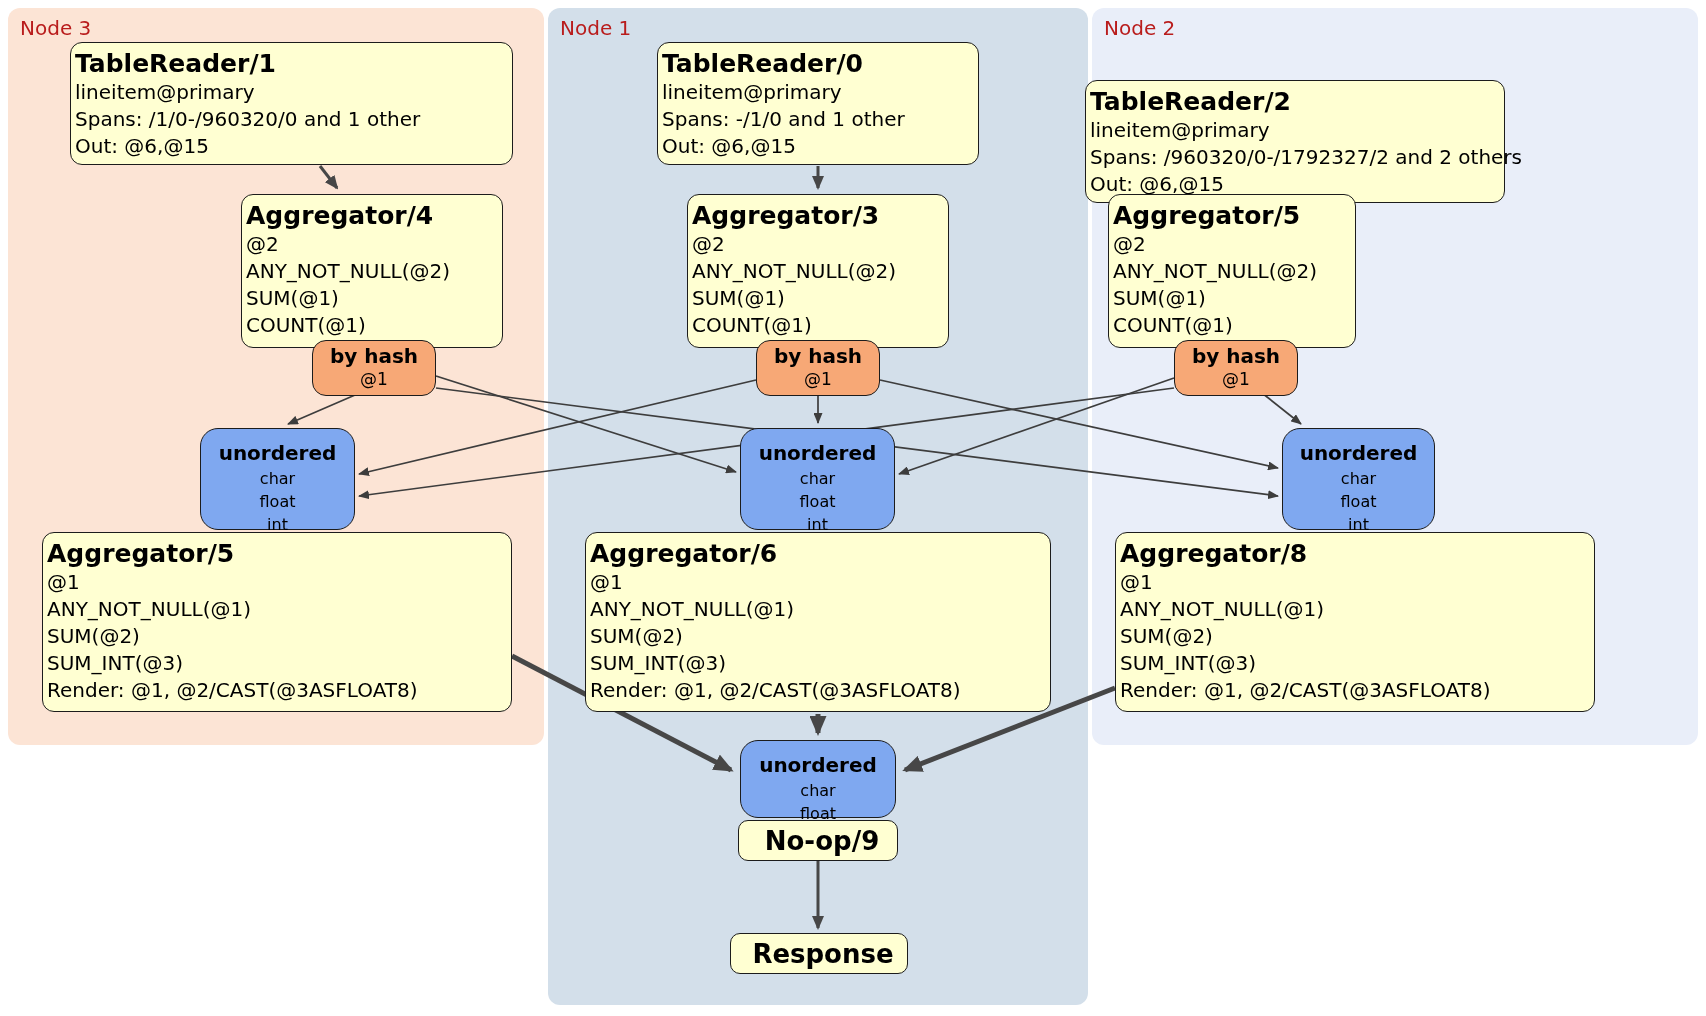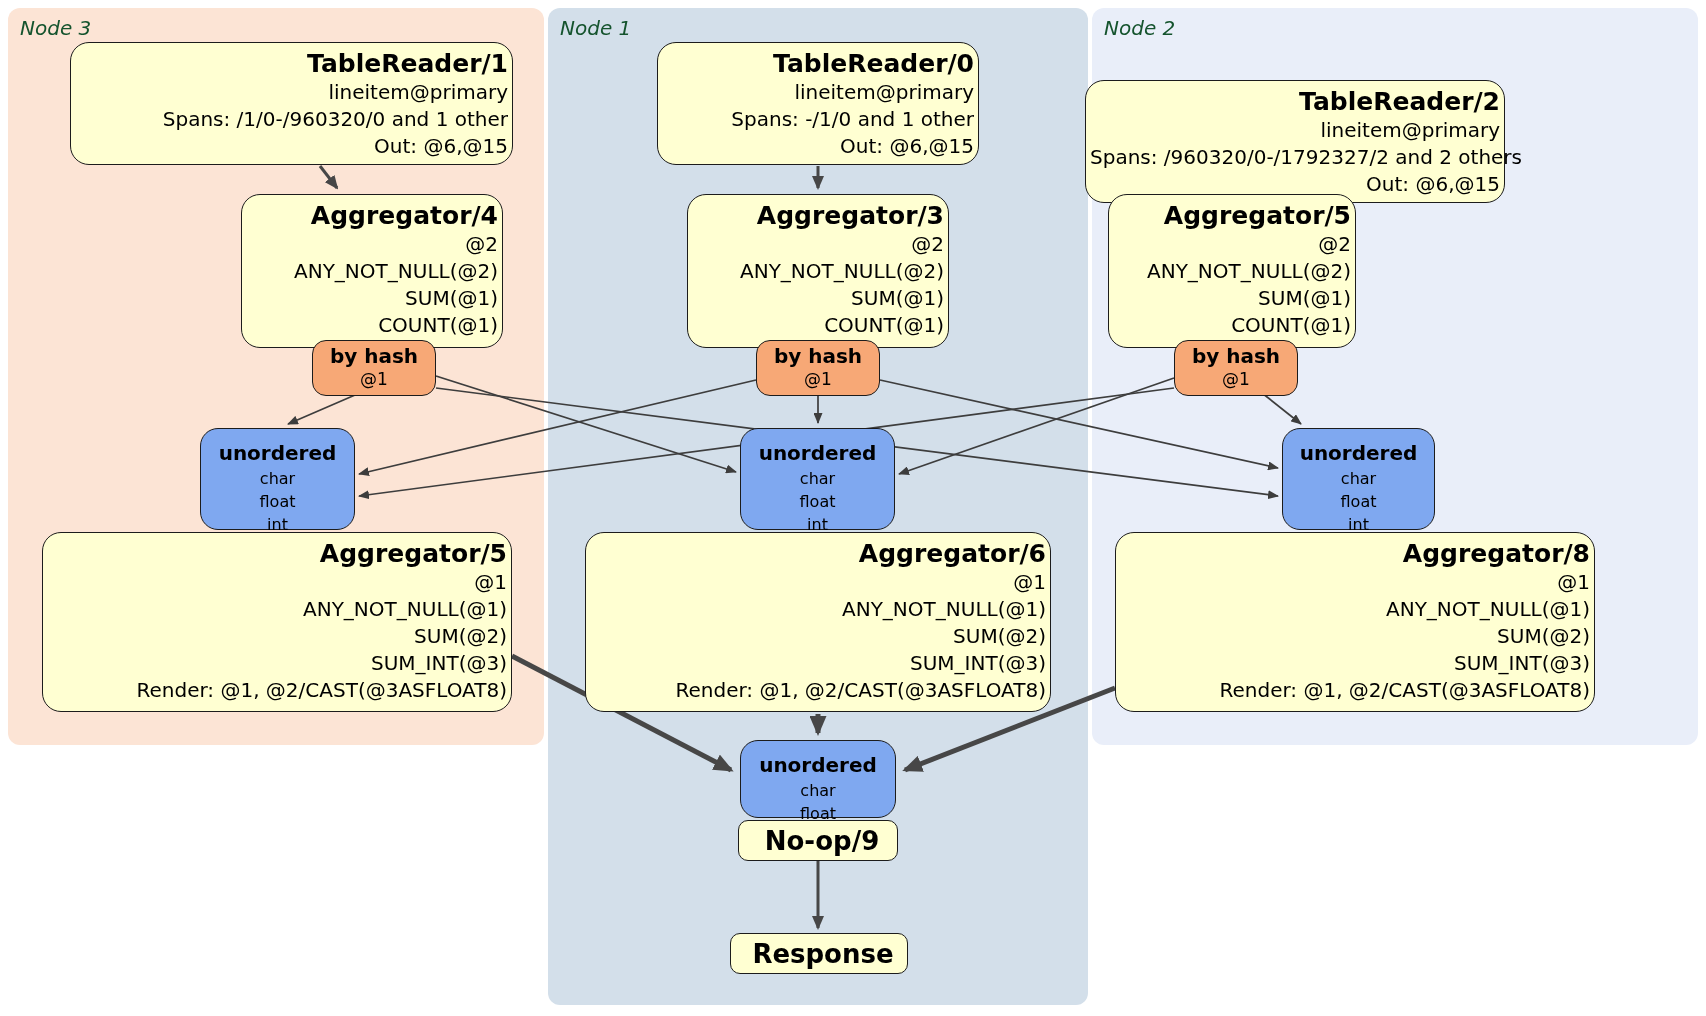--- a/index.html
+++ b/index.html
@@ -1,25 +1,25 @@
 <!DOCTYPE html>
 <html style="--node3-bg: #fce4d5; --node1-bg: #d3dfea; --node2-bg: #e9eef9; --box-yellow: #ffffd2; --router-orange: #f7a876; --sync-blue: #7fa8f0; --edge-thin: #3d3d3d; --edge-thick: #474747; --border: #1c1c1c;"><head>
 <meta charset="utf-8">
 <style>
   html,body{margin:0;padding:0;background:#ffffff;}
   body{font-family:"DejaVu Sans","Liberation Sans",sans-serif;color:#000;}
   #canvas{position:relative;width:1706px;height:1016px;background:#fff;overflow:hidden;}
 
   .region{position:absolute;border-radius:12px;z-index:0;}
-  .region-label{position:absolute;top:8px;left:12px;font-size:20px;color:#14532d;font-style:italic;}
+  .region-label{position:absolute;top:8px;left:12px;font-size:20px;color:#b91c1c;}
 
   #edges{position:absolute;left:0;top:0;z-index:1;pointer-events:none;}
 
   .pbox{position:absolute;z-index:2;background:var(--box-yellow);border:1.6px solid var(--border);
-        border-radius:19px;text-align:right;padding:5px 4px;font-size:20px;line-height:27px;
+        border-radius:12px;text-align:left;padding:5px 4px;font-size:20px;line-height:27px;
         box-sizing:border-box;white-space:nowrap;}
   .pbox .title{font-size:25px;line-height:31px;font-weight:bold;}
 
   .router{position:absolute;z-index:3;background:var(--router-orange);border:1.8px solid var(--border);
           border-radius:14px;text-align:center;padding:3px 2px;box-sizing:border-box;}
   .router .rtitle{font-size:20px;line-height:25px;font-weight:bold;}
   .router .rsub{font-size:17px;line-height:21px;}
 
   .sync{position:absolute;z-index:2;background:var(--sync-blue);border:1.8px solid var(--border);
         border-radius:18px;text-align:center;padding:11px 2px;box-sizing:border-box;}

